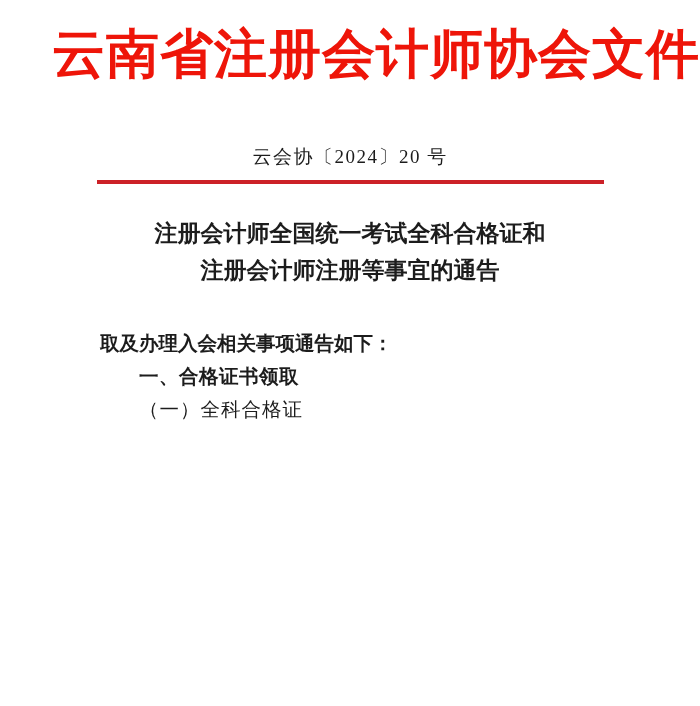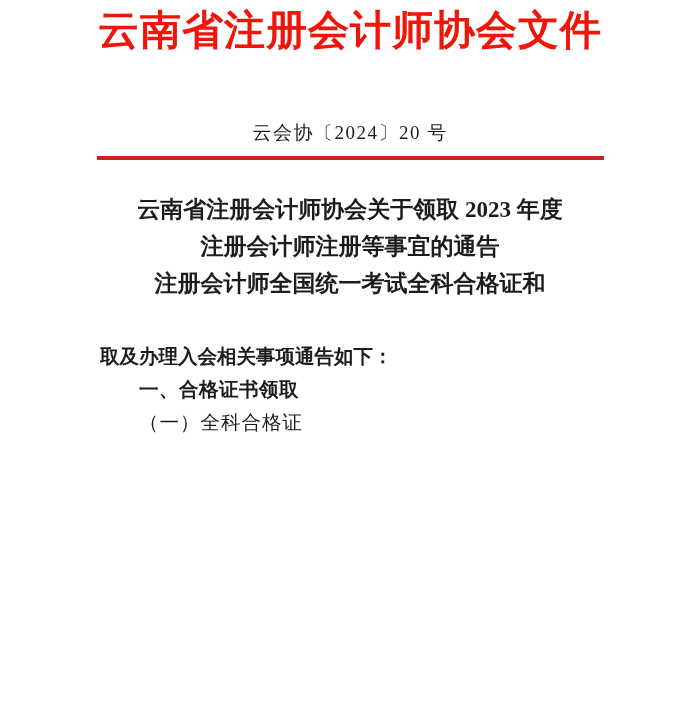--- a/index.html
+++ b/index.html
@@ -17,27 +17,28 @@
     color: var(--text-black);
   }
   .page {
     width: 700px;
     height: 706px;
     background: #ffffff;
     position: relative;
   }
   .letterhead {
     padding-top: 5px;
-    text-align: center;
+    text-align: right;
     color: var(--header-red);
-    font-size: 41px;
+    font-size: 53px;
     font-weight: bold;
     letter-spacing: 1px;
     line-height: 50px;
     white-space: nowrap;
+    margin-top: 24px;
   }
   .doc-number {
     margin-top: 66px;
     text-align: center;
     font-size: 19px;
     letter-spacing: 1.5px;
     line-height: 24px;
   }
   .red-rule {
     width: 507px;
@@ -87,23 +88,22 @@
 
 <div class="page">
 
   <div class="letterhead">云南省注册会计师协会文件</div>
 
   <div class="doc-number">云会协〔2024〕20 号</div>
 
   <div class="red-rule"></div>
 
   <div class="notice-title">
-    <div>云南省注册会计师协会关于领取 2023 年度</div>
+    <div>注册会计师全国统一考试全科合格证和</div>
     <div>注册会计师注册等事宜的通告</div>
-    <div>注册会计师全国统一考试全科合格证和</div>
   </div>
 
   <div class="body-text">
     <p class="short">取及办理入会相关事项通告如下：</p>
 
     <p class="section-heading">一、合格证书领取</p>
     <p class="subsection-heading">（一）全科合格证</p>
 
   </div>
 

